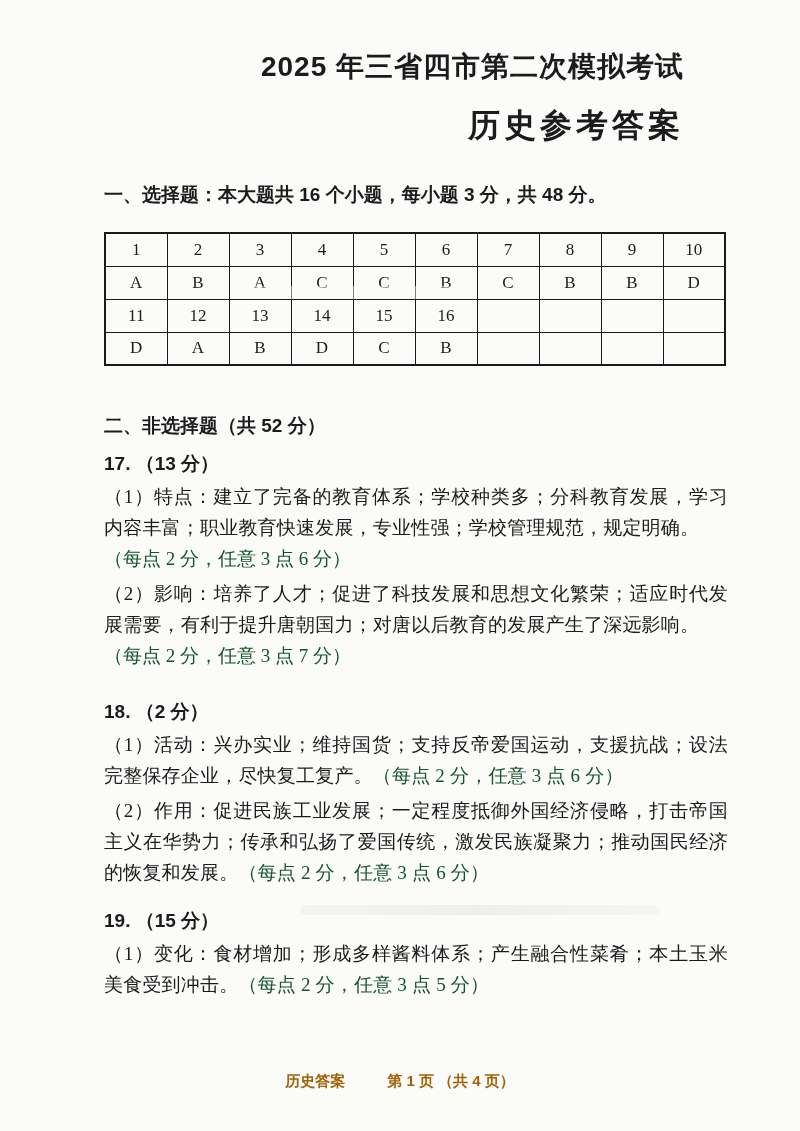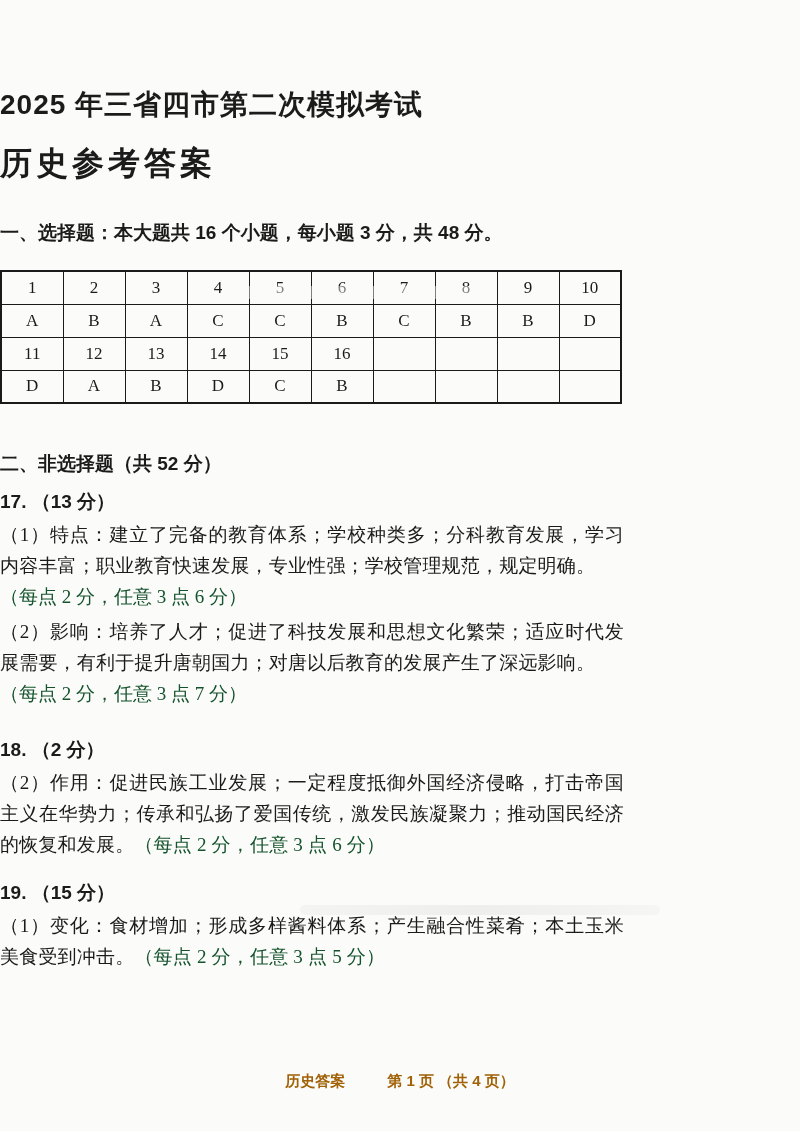--- a/index.html
+++ b/index.html
@@ -7,33 +7,33 @@
   body {
     width: 800px; height: 1131px;
     background: #fbfbf9;
     color: #1b1b1b;
     font-family: "Liberation Serif", serif;
     position: relative;
     overflow: hidden;
   }
   .page { position: relative; width: 800px; height: 1131px; }
 
-  .titles { width: 684px; text-align: left; padding-top: 88px; }
+  .titles { width: 684px; text-align: right; padding-top: 50px; }
   h1.doc-title {
     font-family: "Liberation Sans", sans-serif;
     font-size: 28px; font-weight: 700; line-height: 34px;
     letter-spacing: 1px;
   }
   h2.doc-subtitle {
     font-family: "Liberation Sans", sans-serif;
     font-size: 32px; font-weight: 700; line-height: 34px;
     margin-top: 24px; letter-spacing: 4px;
   }
 
-  .content { width: 624px; }
+  .content { width: 624px; margin-left: 104px; }
 
   .sec-heading {
     font-family: "Liberation Sans", sans-serif;
     font-size: 19px; font-weight: 700; line-height: 26px;
   }
   .sec1-heading { margin-top: 40px; }
   .sec2-heading { margin-top: 47px; }
 
   table.answer-table {
     border-collapse: collapse;
@@ -163,20 +163,21 @@
 
     <p class="sec-heading sec2-heading">二、非选择题（共 52 分）</p>
 
     <h3 class="q-number q17-number">17. （13 分）</h3>
     <p class="body-par"><span>（1）特点：建立了完备的教育体系；学校种类多；分科教育发展，学习内容丰富；职业教育快速发展，专业性强；学校管理规范，规定明确。</span></p>
     <p class="note-line note">（每点 2 分，任意 3 点 6 分）</p>
     <p class="body-par"><span>（2）影响：培养了人才；促进了科技发展和思想文化繁荣；适应时代发展需要，有利于提升唐朝国力；对唐以后教育的发展产生了深远影响。</span></p>
     <p class="note-line note">（每点 2 分，任意 3 点 7 分）</p>
 
     <h3 class="q-number q18-number">18. （2 分）</h3>
+    <p class="body-par"><span>（1）活动：兴办实业；维持国货；支持反帝爱国运动，支援抗战；设法完整保存企业，尽快复工复产。</span><span class="note">（每点 2 分，任意 3 点 6 分）</span></p>
     <p class="body-par"><span>（2）作用：促进民族工业发展；一定程度抵御外国经济侵略，打击帝国主义在华势力；传承和弘扬了爱国传统，激发民族凝聚力；推动国民经济的恢复和发展。</span><span class="note">（每点 2 分，任意 3 点 6 分）</span></p>
 
     <h3 class="q-number q19-number">19. （15 分）</h3>
     <p class="body-par"><span>（1）变化：食材增加；形成多样酱料体系；产生融合性菜肴；本土玉米美食受到冲击。</span><span class="note">（每点 2 分，任意 3 点 5 分）</span></p>
 
   </div>
 
   <div class="scan-artifact"></div>
   <div class="scan-noise"></div>
 

